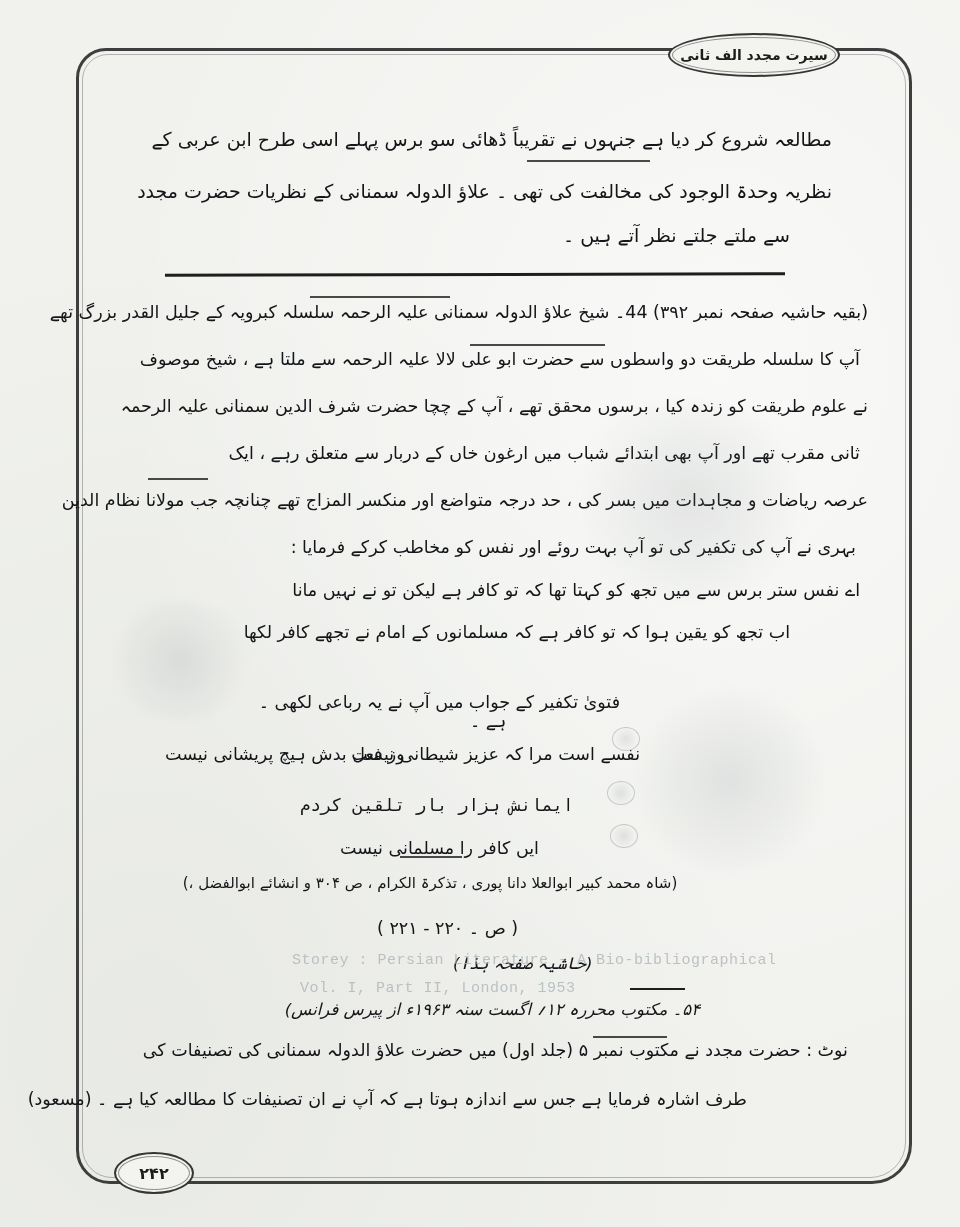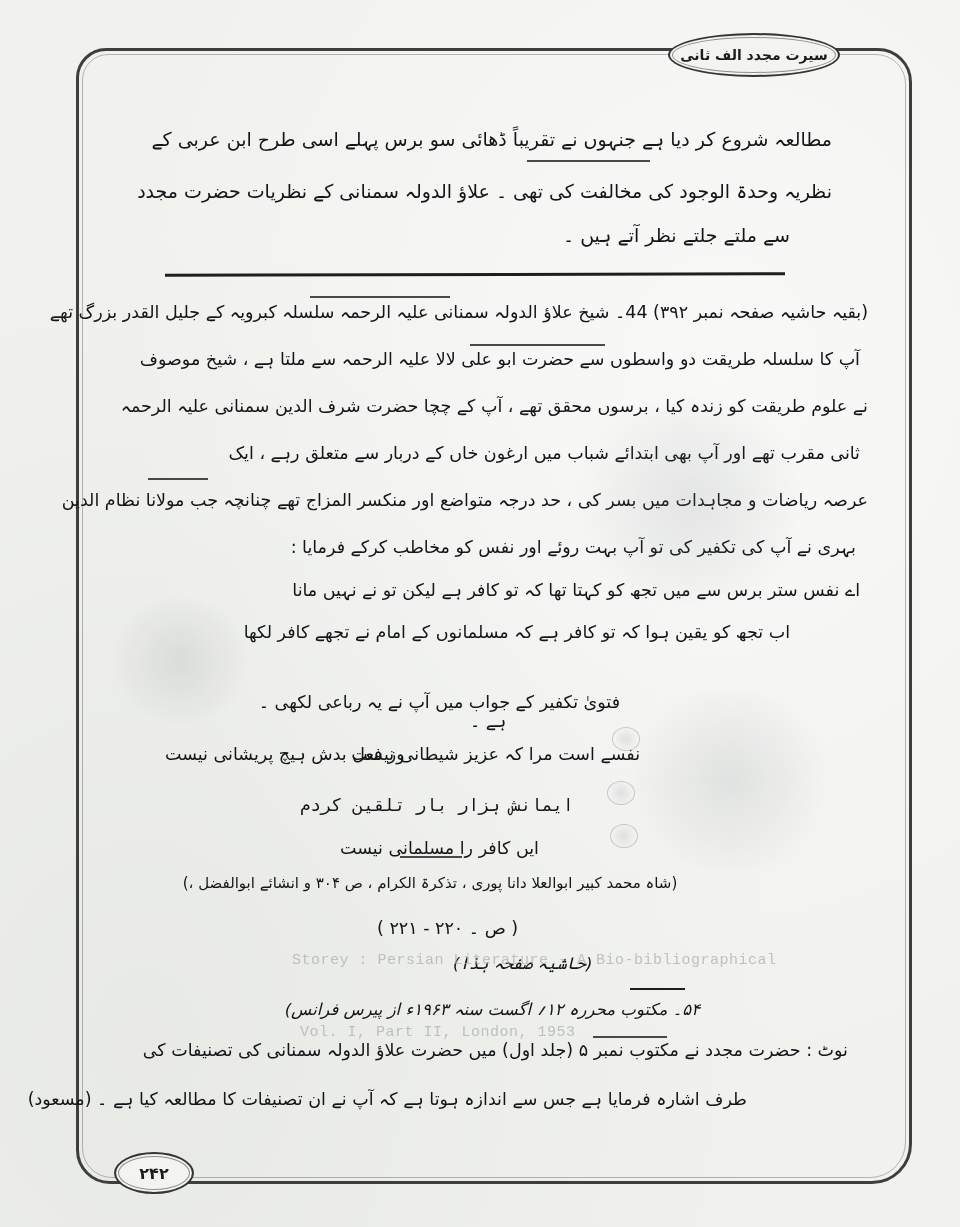--- a/index.html
+++ b/index.html
@@ -99,21 +99,21 @@
 
   <div class="u sz17" style="left:453px;top:954px;">(حاشیہ صفحہ ہذا)</div>
   <div class="rule" style="left:630px;top:988px;width:55px;height:2px;"></div>
   <div class="u sz17" style="right:260px;top:1000px;">۵۴۔ مکتوب محررہ ۱۲؍ اگست سنہ ۱۹۶۳ء از پیرس فرانس)</div>
 
   <div class="u sz18" style="right:112px;top:1040px;">نوٹ : حضرت مجدد نے مکتوب نمبر ۵ (جلد اول) میں حضرت علاؤ الدولہ سمنانی کی تصنیفات کی</div>
   <div class="accent" style="left:593px;top:1036px;width:74px;"></div>
   <div class="u sz18" style="right:213px;top:1082px;margin-top:7px;">طرف اشارہ فرمایا ہے جس سے اندازہ ہوتا ہے کہ آپ نے ان تصنیفات کا مطالعہ کیا ہے ۔ (مسعود)</div>
 
   <div class="bleed" style="left:292px;top:952px;">Storey : Persian Literature - A Bio-bibliographical</div>
-  <div class="bleed" style="left:300px;top:1024px;">Vol. I, Part II, London, 1953</div>
+  <div class="bleed" style="left:300px;top:980px;">Vol. I, Part II, London, 1953</div>
   <div class="ghost-circle" style="left:612px;top:727px;"></div>
   <div class="ghost-circle" style="left:607px;top:781px;"></div>
   <div class="ghost-circle" style="left:610px;top:824px;"></div>
   <div class="smudge" style="left:620px;top:690px;width:220px;height:180px;"></div>
   <div class="smudge" style="left:560px;top:400px;width:260px;height:200px;"></div>
   <div class="smudge" style="left:100px;top:600px;width:160px;height:120px;"></div>
 
 </div>
 
 </body></html>

